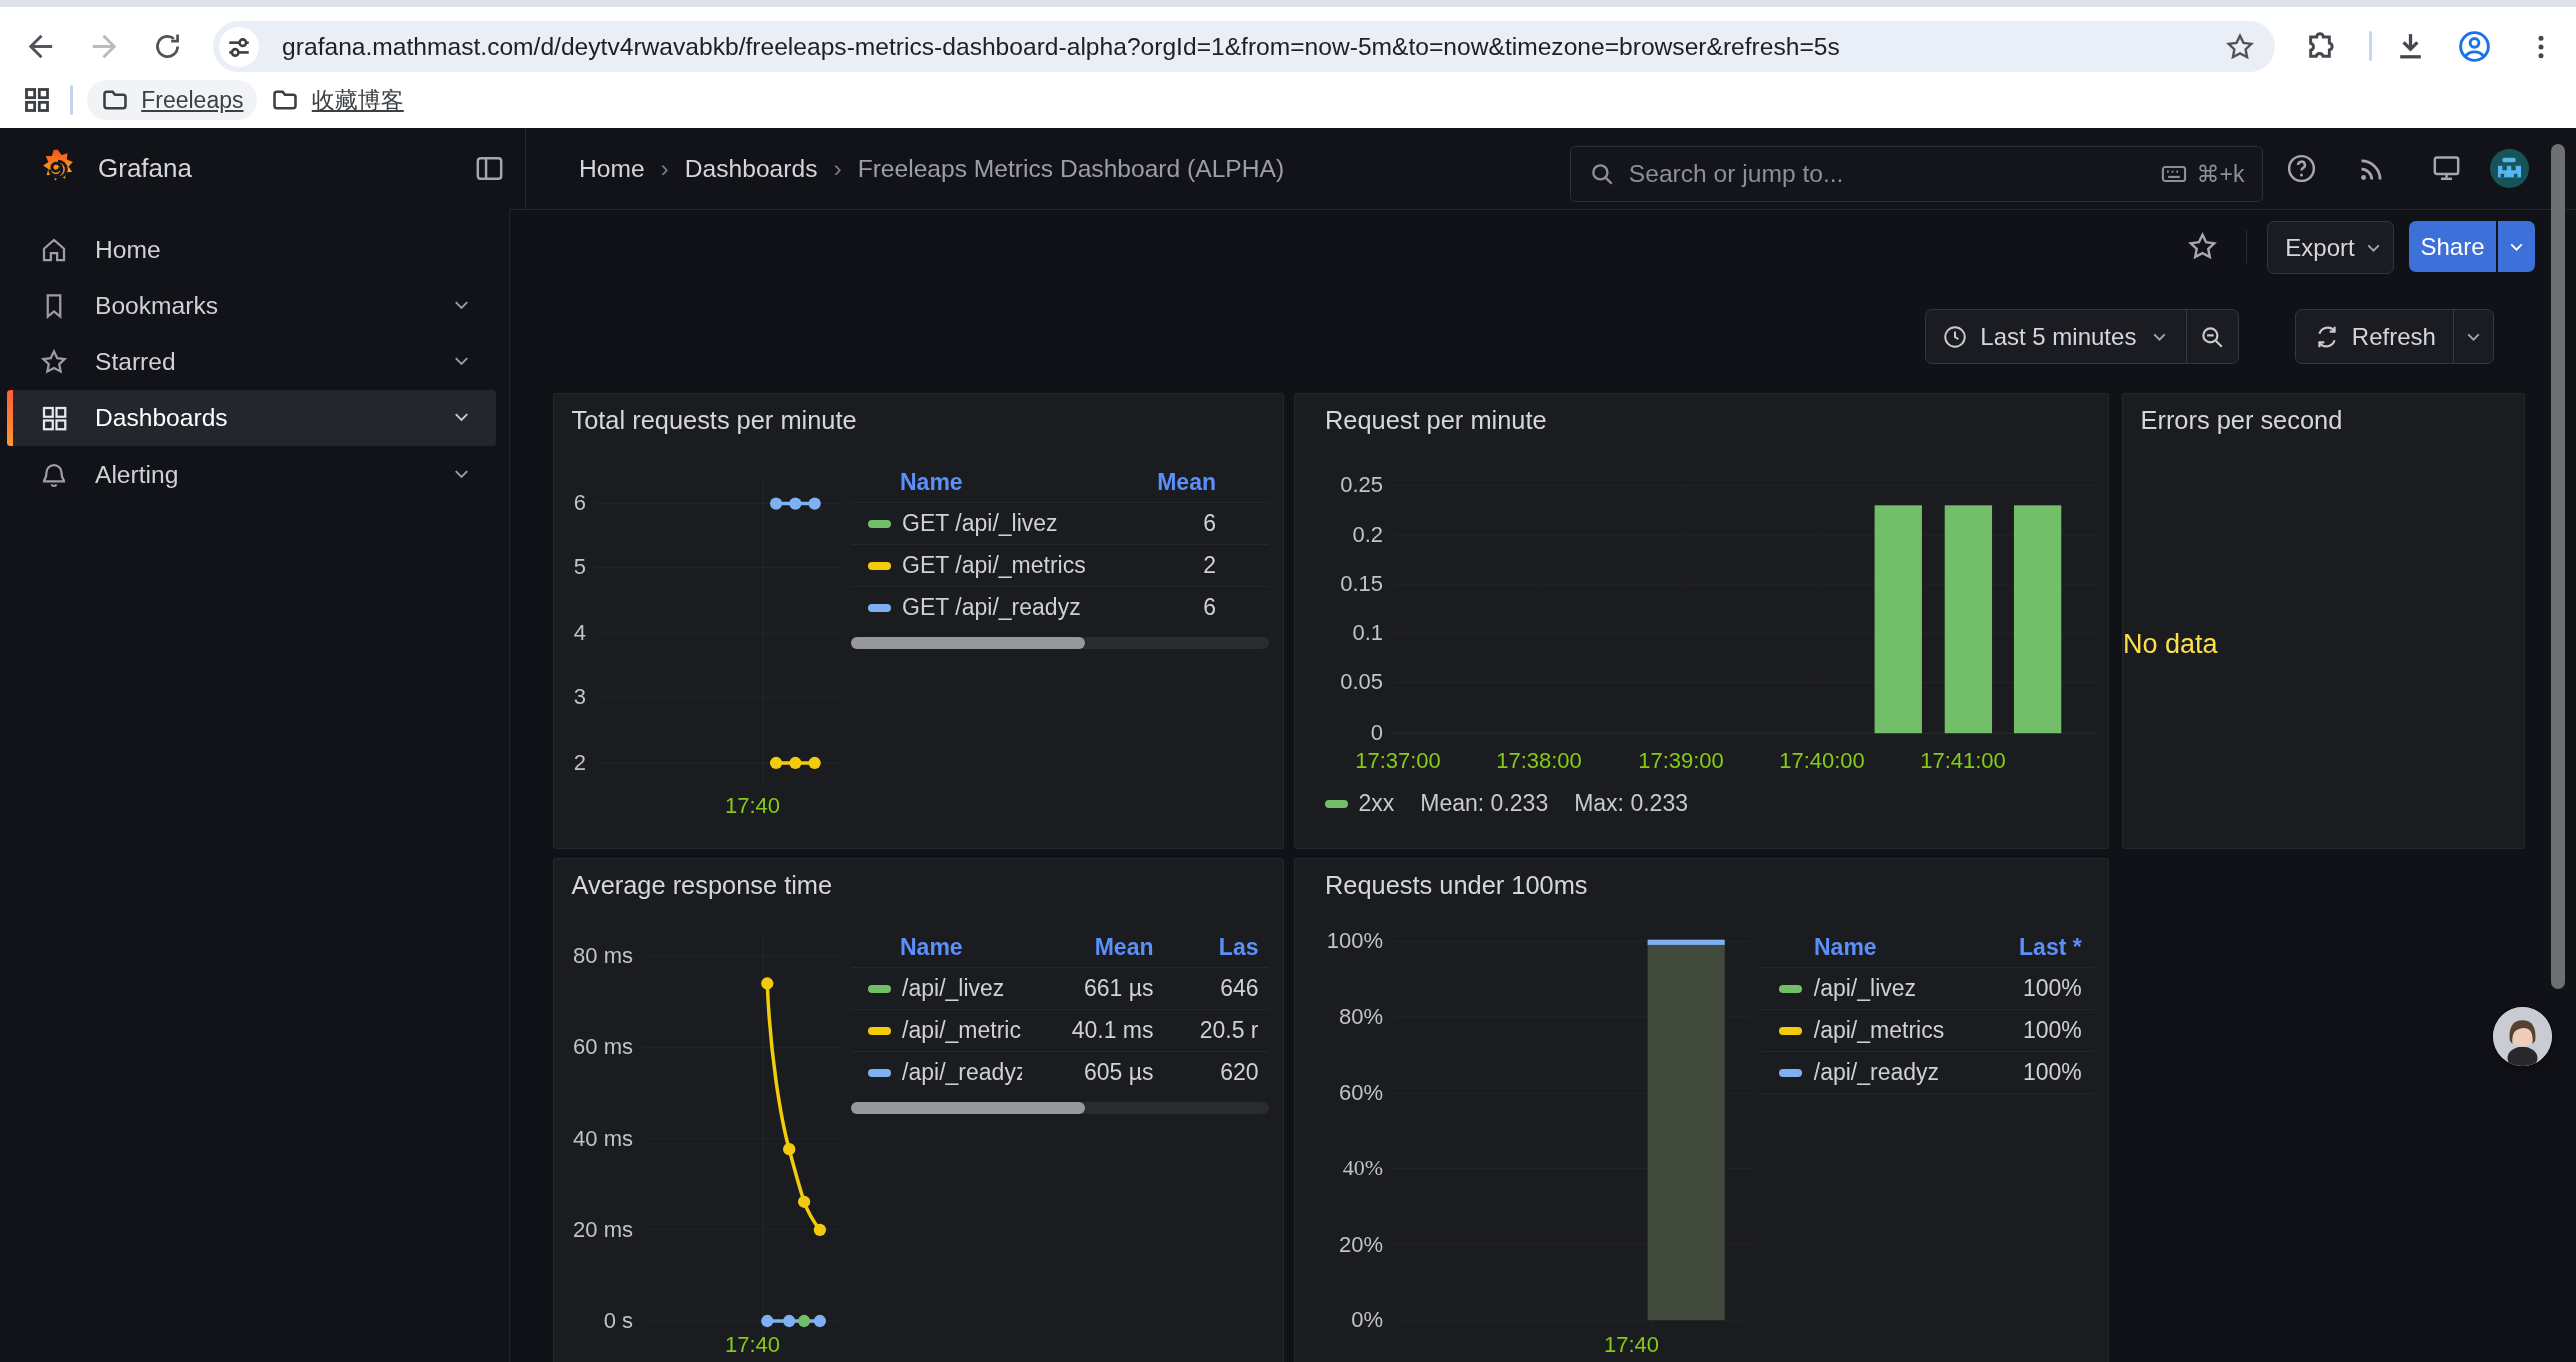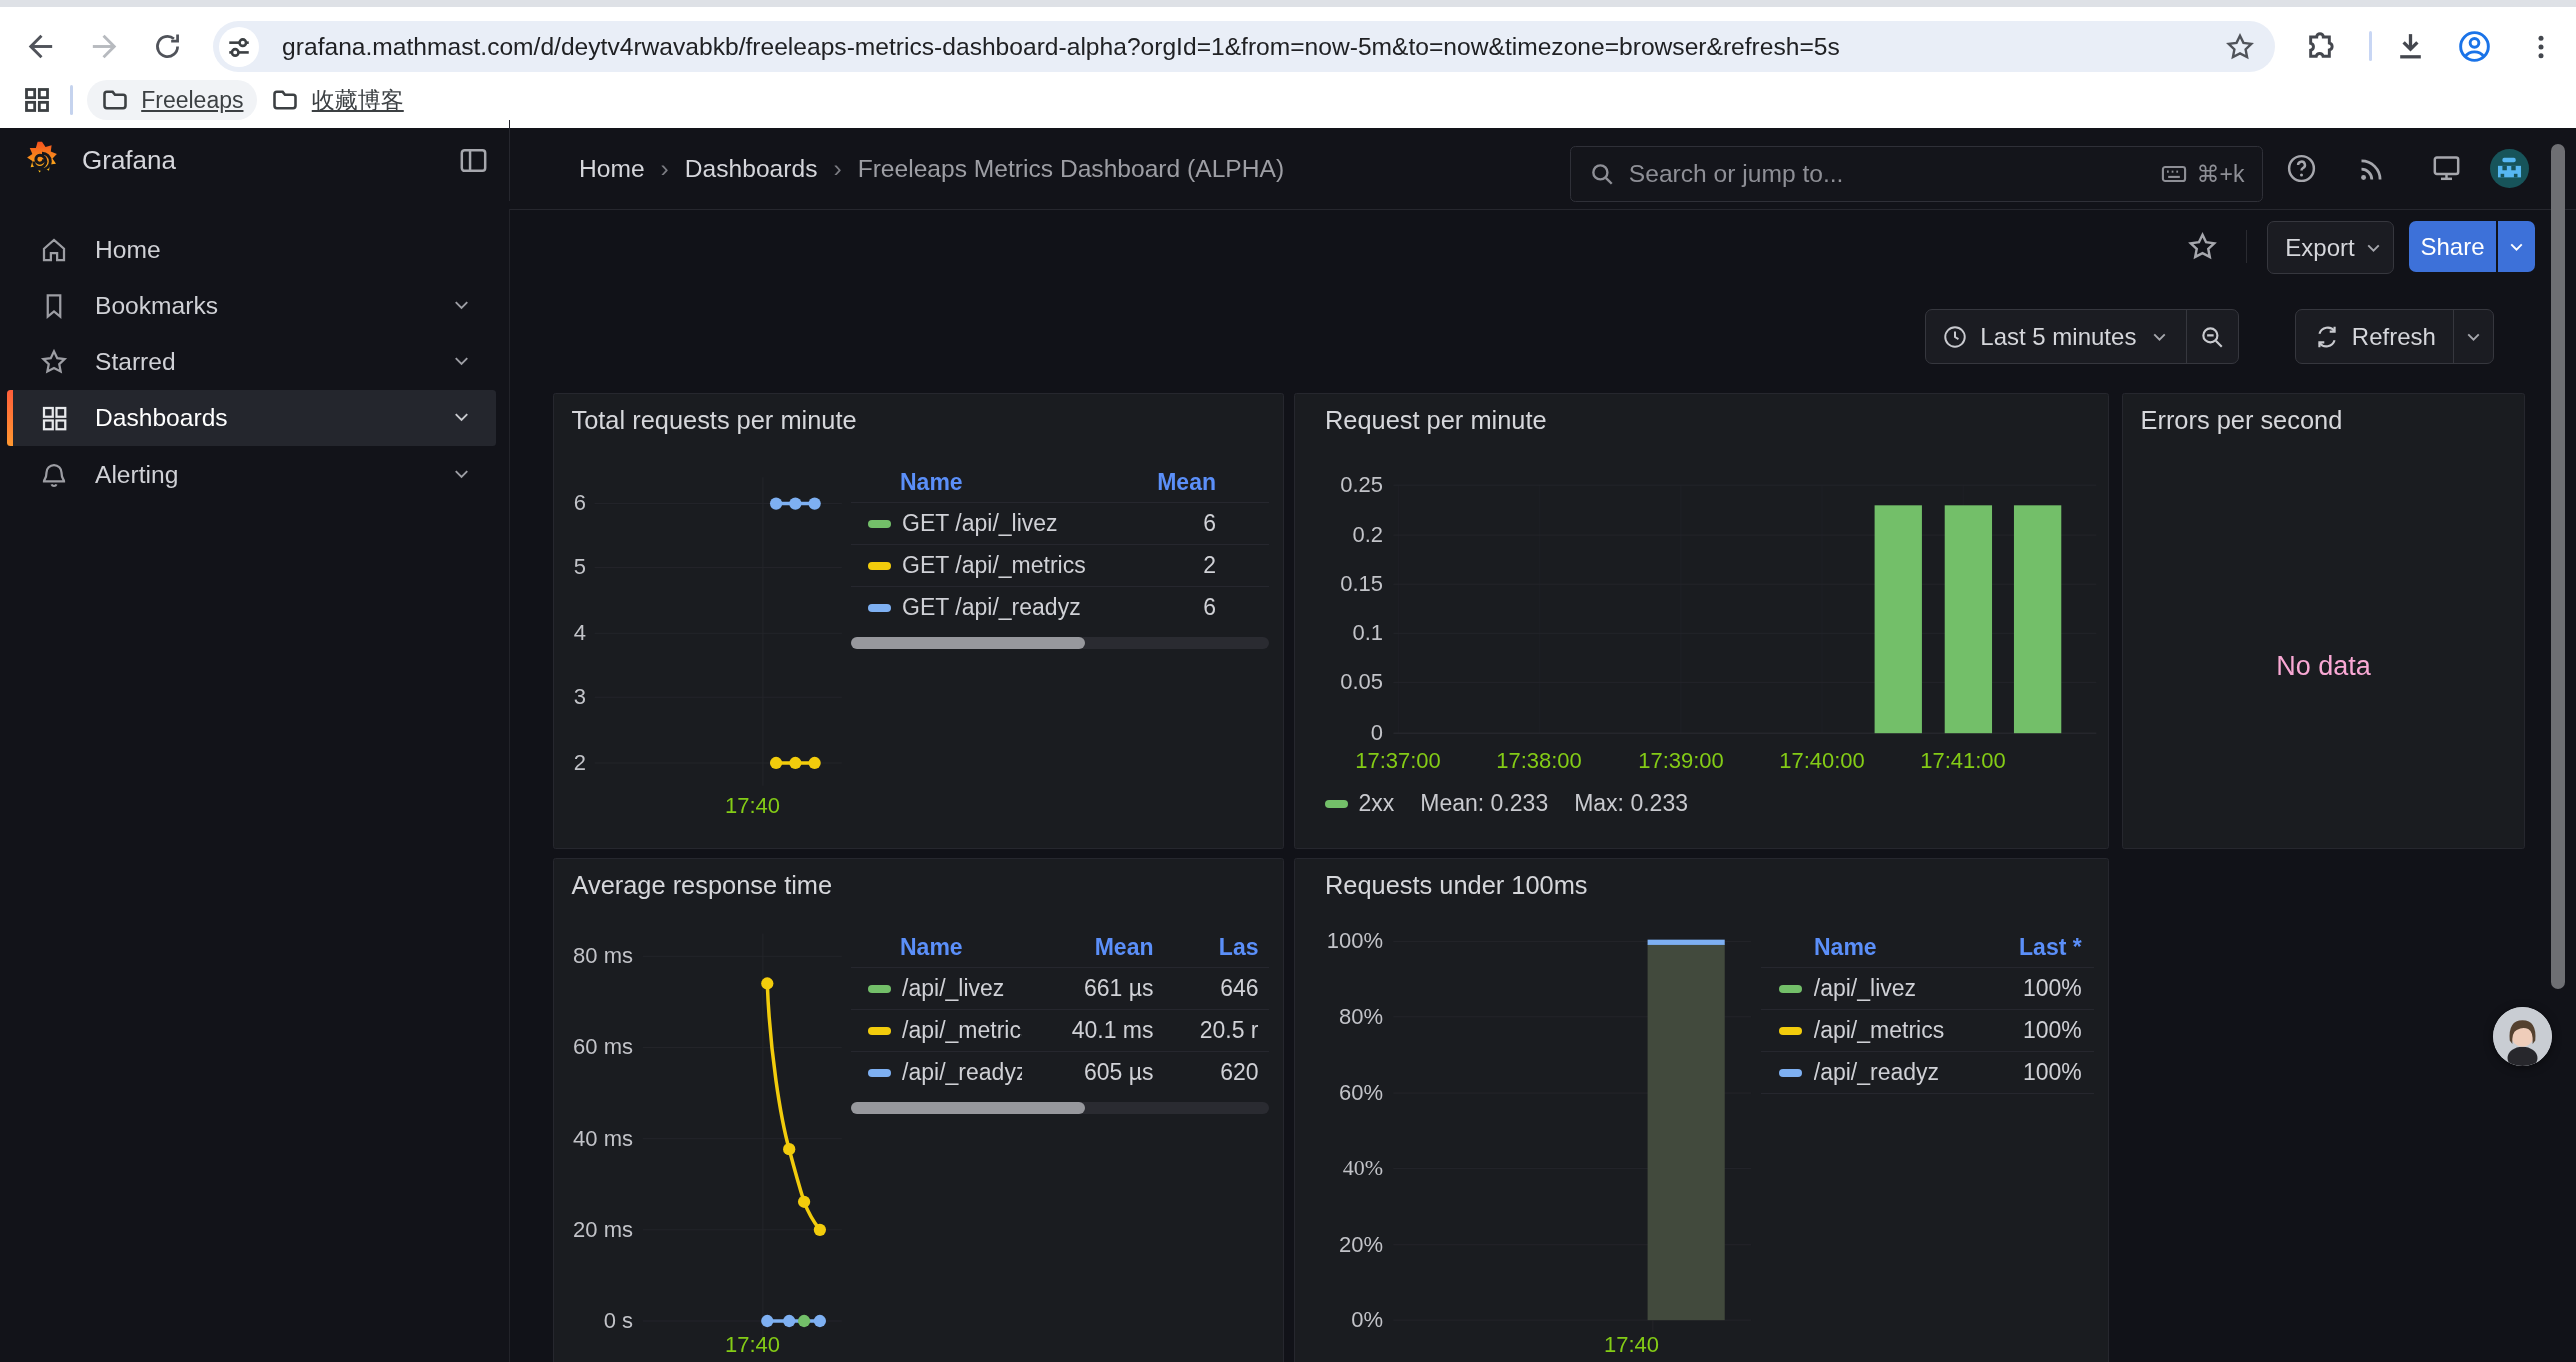--- a/index.html
+++ b/index.html
@@ -17,21 +17,21 @@
   .urlbar{left:213px;top:14px;width:2062px;height:51px;background:#e9eef7;border-radius:25.4px;}
   .url-text{margin-left:23px;font-size:24.6px;color:#202124;white-space:nowrap;overflow:hidden;flex:1;}
   .tune-circle{width:40px;height:40px;margin-left:6.1px;background:#ffffff;border-radius:50%;
                display:flex;align-items:center;justify-content:center;flex:none;}
   .bm-item{height:40px;border-radius:20px;padding:0 14px;cursor:pointer;}
   .bm-label{font-size:23px;color:#3c4043;margin-left:12.3px;white-space:nowrap;text-decoration:underline;}
   .b-divider{width:2.6px;height:30px;background:#c5d3ee;border-radius:1.8px;}
 
   
   .gf-header{left:0;top:128px;width:100%;height:81px;background:#121319;border-bottom:0.9px solid #26272e;}
-  .gf-header-left{left:0;top:120px;width:509px;height:81px;border-right:0.9px solid #26272e;}
+  .gf-header-left{left:0;top:128px;width:509px;height:81px;border-right:0.9px solid #26272e;padding-left:16px;}
   .brand{font-size:26px;font-weight:500;color:#d5d6db;}
   .crumb{font-size:24.6px;color:#d5d6db;cursor:pointer;white-space:nowrap;}
   .crumb.current{color:#9d9ea4;cursor:default;}
   .crumb-sep{font-size:24.6px;color:#7b7c82;margin:0 16px;}
   .gf-search{left:1570px;top:146px;width:691px;height:54px;background:#14151b;border:0.9px solid #2f3038;
              border-radius:5.3px;display:flex;align-items:center;}
   .gf-search input{background:transparent;border:none;outline:none;color:#c9cacf;font-size:24.6px;
              font-family:inherit;flex:1;margin-left:12.3px;}
   .gf-search input::placeholder{color:#8e8f96;}
   .kbd-hint{font-size:23px;color:#8e8f96;margin:0 17.5px 0 8.8px;white-space:nowrap;}
@@ -65,21 +65,21 @@
   .xtick{position:absolute;font-size:22px;color:#84cc16;text-align:center;line-height:26px;}
   .lgd-table{position:absolute;font-size:23px;color:#d0d1d6;}
   .lgd-head{display:flex;align-items:center;height:40px;color:#5b8ff9;font-weight:600;}
   .lgd-row{display:flex;align-items:center;height:41px;border-top:0.9px solid #26272e;cursor:pointer;}
   .lgd-row:last-of-type{border-bottom:0.9px solid #26272e;}
   .dash{width:23px;height:8px;border-radius:4.4px;margin-right:11.4px;flex:none;}
   .cname{flex:1;white-space:nowrap;overflow:hidden;}
   .cnum{text-align:right;white-space:nowrap;}
   .hscroll{position:relative;height:12.3px;background:#2a2b31;border-radius:6.1px;margin-top:8.8px;}
   .hscroll .thumb{position:absolute;left:0;top:0;height:12.3px;width:56%;background:#97989d;border-radius:6.1px;cursor:pointer;}
-  .nodata{position:absolute;left:0;right:0;text-align:center;font-size:27px;color:#f9a8d4;margin-top:22px;}
+  .nodata{position:absolute;left:0;right:0;text-align:left;font-size:27px;color:#fde047;}
   .p2-legend{position:absolute;display:flex;align-items:center;font-size:23px;color:#c9cacf;}
 
   .page-scrollbar{left:2551px;top:144px;width:14px;height:845px;background:#6e6f73;border-radius:7px;cursor:pointer;}
   .float-avatar{left:2493px;top:1007px;width:59px;height:59px;border-radius:50%;overflow:hidden;
                 box-shadow:0 1.8px 8.8px rgba(0,0,0,.5);cursor:pointer;background:#c9cdd3;}
 </style>
 </head>
 <body>
 
 <div id="app">

